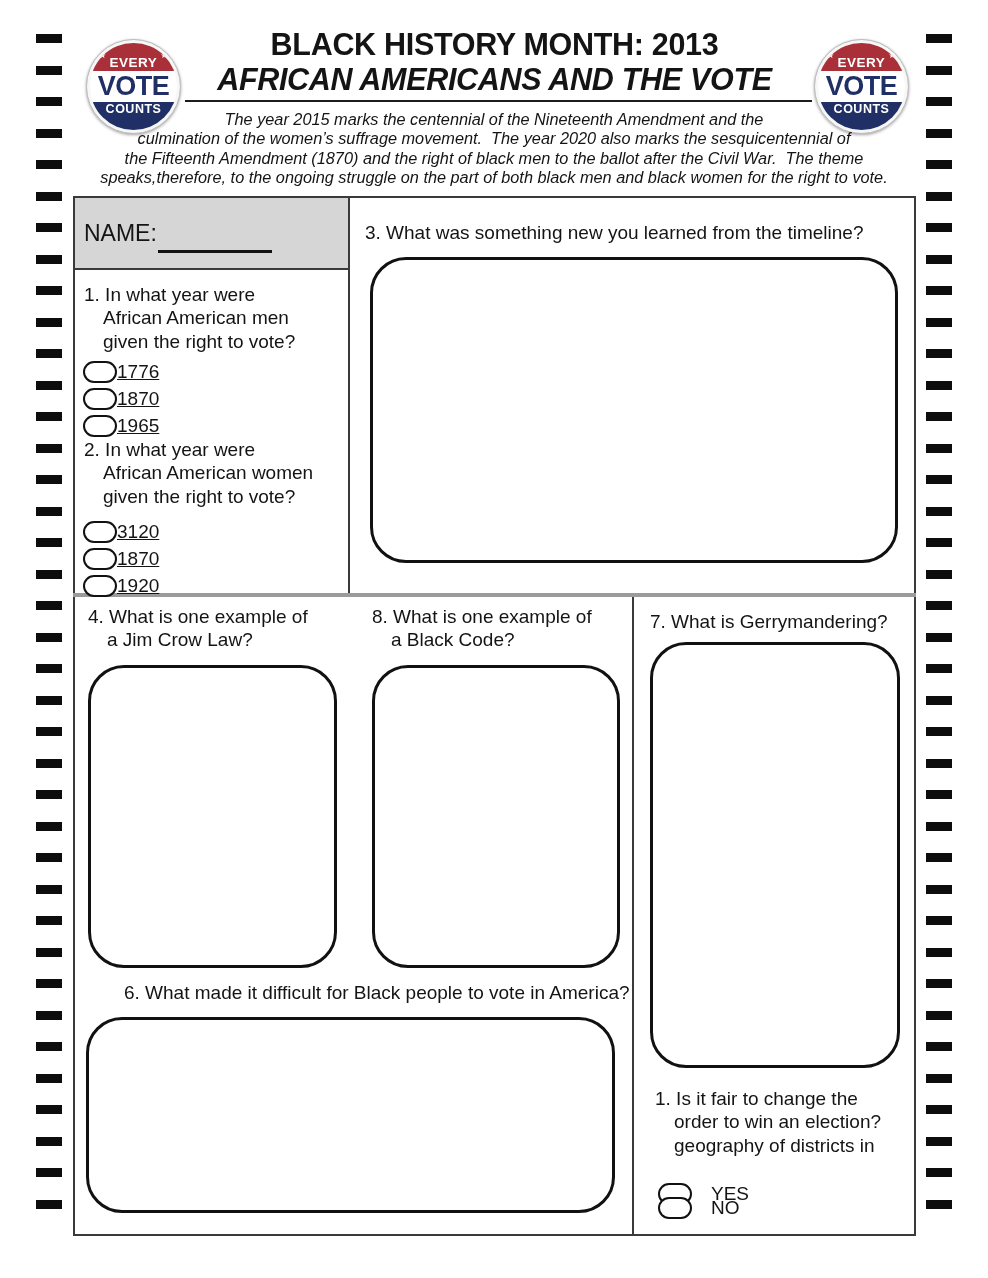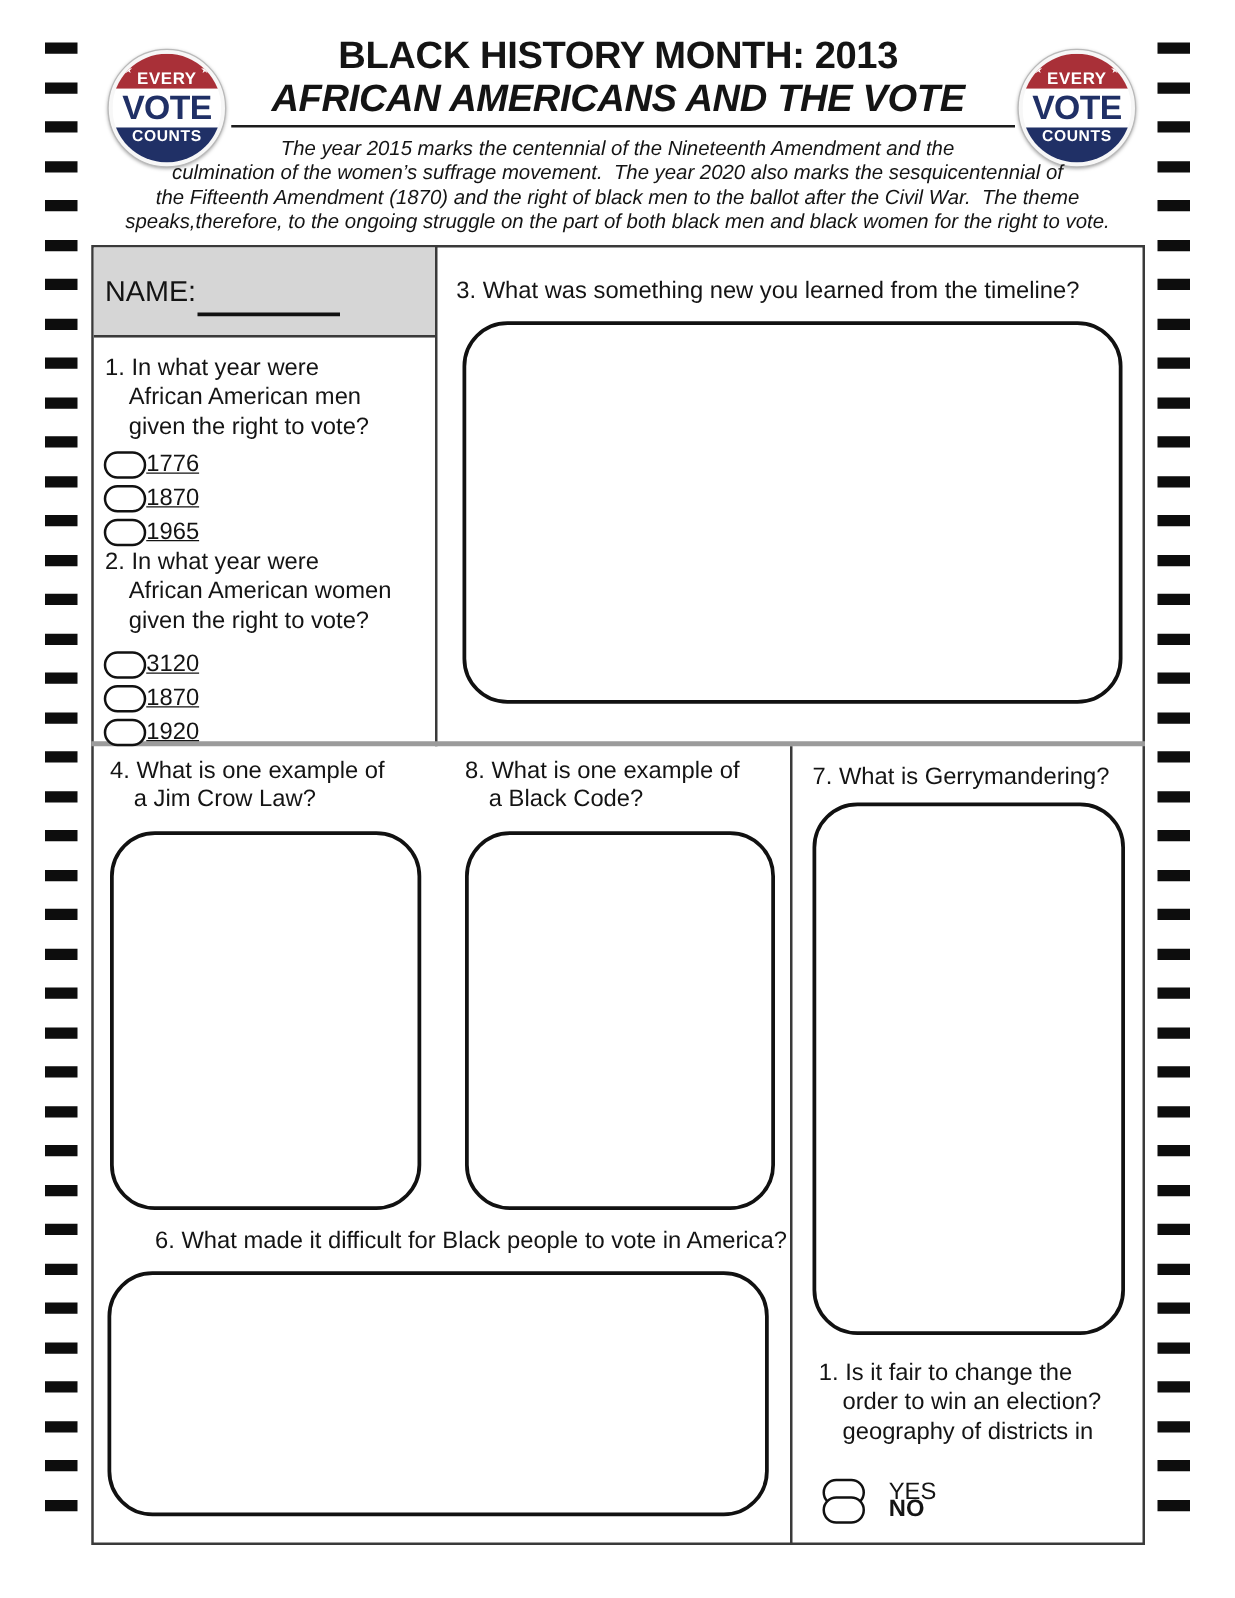--- a/index.html
+++ b/index.html
@@ -248,18 +248,18 @@
 
   <div class="q" style="left:655px;top:1087px;">
     <div>1. Is it fair to change the</div>
     <div class="cont">order to win an election?</div>
     <div class="cont">geography of districts in</div>
   </div>
   <div class="opt gap19" style="left:658px;top:1170px;margin-top:12px;">
     <span class="bubble"></span>
     <span class="optlabel">YES</span>
   </div>
-  <div class="opt gap19" style="left:658px;top:1196px;font-weight:bold;">
+  <div class="opt gap19" style="left:658px;top:1196px;">
     <span class="bubble"></span>
     <span class="optlabel">NO</span>
   </div>
 
 </div>
 
 </body></html>

